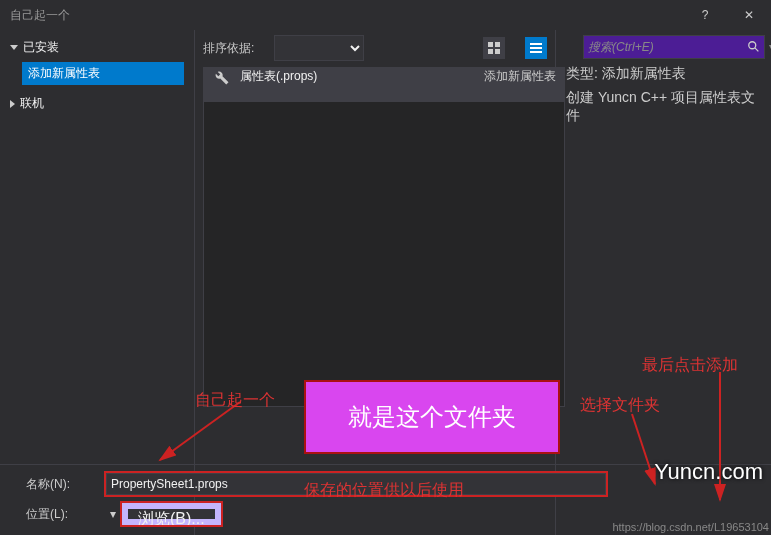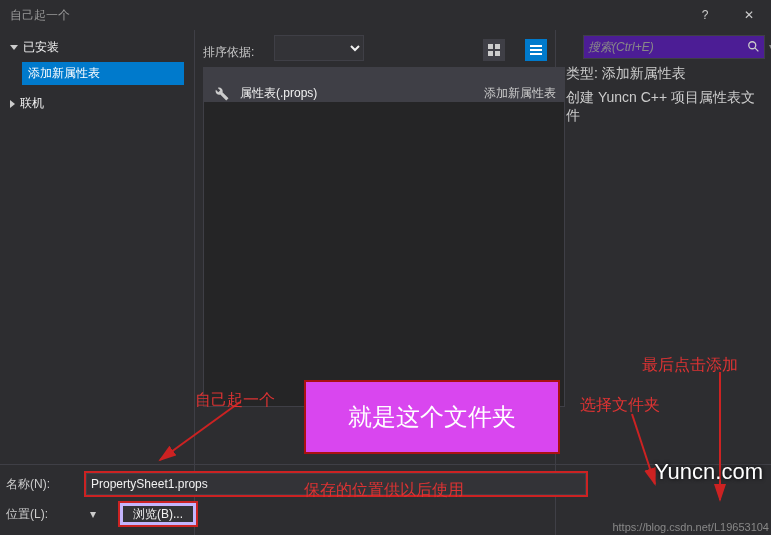--- a/index.html
+++ b/index.html
@@ -8,41 +8,41 @@
 .titlebar .winbtn{width:44px;height:30px;display:flex;align-items:center;justify-content:center;color:#ccc;cursor:pointer}
 .dialog-body{display:flex;height:calc(100% - 30px);position:relative}
 .left-panel{width:194px;border-right:1px solid #3f3f46;padding:5px 0}
 .tree-head{padding:4px 10px;color:#f1f1f1;cursor:pointer;display:flex;align-items:center}
 .tree-head .tri{display:inline-block;width:0;height:0;margin-right:5px;border-top:4px solid transparent;border-bottom:4px solid transparent}
 .tree-head.expanded .tri{border:none;border-left:4px solid transparent;border-right:4px solid transparent;border-top:5px solid #ccc}
 .tree-head.collapsed .tri{border-top:4px solid transparent;border-bottom:4px solid transparent;border-left:5px solid #ccc}
 .tree-item{margin:2px 10px 2px 22px;padding:3px 6px;cursor:pointer}
 .tree-item.selected{background:#007acc;color:#fff}
 .center-panel{flex:1;display:flex;flex-direction:column;position:relative;min-width:0}
-.top-tools{display:flex;align-items:flex-end;padding:5px 8px 2px;color:#ccc;gap:20px}
+.top-tools{display:flex;align-items:center;padding:5px 8px 2px;color:#ccc;gap:20px}
 .top-tools .spacer{flex:1}
 .sort-label{color:#ccc}
 .sort-select{background:#333337;border:1px solid #3f3f46;color:#f1f1f1;height:22px;padding:12px 4px;min-width:90px}
 .view-btn{width:22px;height:22px;background:#3f3f46;display:flex;align-items:center;justify-content:center;cursor:pointer}
 .search-box{position:absolute;right:6px;top:5px;display:flex;align-items:center;width:180px;background:#4c1d95;border:1px solid #3f3f46;height:22px}
 .search-box input{flex:1;background:transparent;border:none;color:#f1f1f1;padding:0 4px;font-size:12px;outline:none}
 .search-box input::placeholder{color:#888;font-style:italic}
 .search-box .mag{width:16px;height:16px;margin-right:4px;display:flex;align-items:center;justify-content:center}
 .template-area{margin:4px 8px 0;height:338px;background:#252526;border:1px solid #3f3f46;overflow:auto;width:360px}
-.template-row{display:flex;align-items:flex-end;height:34px;background:#3f3f46;padding:0 8px;cursor:pointer}
+.template-row{display:flex;align-items:flex-start;height:34px;background:#3f3f46;padding:0 8px;cursor:pointer}
 .template-row .wrench{width:18px;height:18px;margin-right:10px;display:flex;align-items:center;justify-content:center}
 .template-row .tname{flex:1;color:#f1f1f1}
 .template-row .ttag{color:#ccc}
 .right-panel{width:195px;border-left:1px solid #3f3f46;padding:35px 10px 0;color:#ccc;font-size:14px}
 .right-panel .line{margin-bottom:6px}
-.bottom-form{position:absolute;left:0;right:0;bottom:0;padding:0 4px 10px;border-top:1px solid #3f3f46}
+.bottom-form{position:absolute;left:0;right:0;bottom:0;padding:0 24px 10px;border-top:1px solid #3f3f46}
 .form-row{display:flex;align-items:center;margin-top:8px}
 .form-label{width:80px;color:#ccc;padding-left:2px}
 .form-input{flex:1;max-width:490px;background:#333337;border:1px solid #3f3f46;color:#f1f1f1;height:20px;padding:0 4px;font-size:12px;outline:none}
-.browse-btn,.dlg-btn{height:22px;background:#333337;border:3px solid #c4b5fd;color:#f1f1f1;padding:0 10px;margin-left:24px;cursor:pointer;font-size:12px}
+.browse-btn,.dlg-btn{height:22px;background:#333337;border:6px solid #c4b5fd;color:#f1f1f1;padding:0 10px;margin-left:6px;cursor:pointer;font-size:16px}
 .dlg-actions{display:flex;justify-content:flex-end;margin-top:10px;padding-right:2px}
 .red-outline{outline:2px solid #c22;outline-offset:0}
 .annotation{position:absolute;color:#d33;font-size:16px;pointer-events:none;font-family:"SimSun","KaiTi",serif}
 .red-overlay{position:absolute;background:#d946ef;color:#fff;display:flex;align-items:center;justify-content:center;font-size:24px;border:2px solid #a11;pointer-events:none}
 svg.arrow{position:absolute;pointer-events:none;overflow:visible}
 svg.arrow line{stroke:#c22;stroke-width:2;marker-end:url(#ah)}
 .watermark{position:absolute;right:8px;bottom:50px;color:#fff;font-size:22px;font-family:Liberation Sans, sans-serif;pointer-events:none;text-shadow:0 0 4px #000}
 .csdn{position:absolute;right:2px;bottom:2px;color:#888;font-size:11px;pointer-events:none}
 </style>
 </head>

